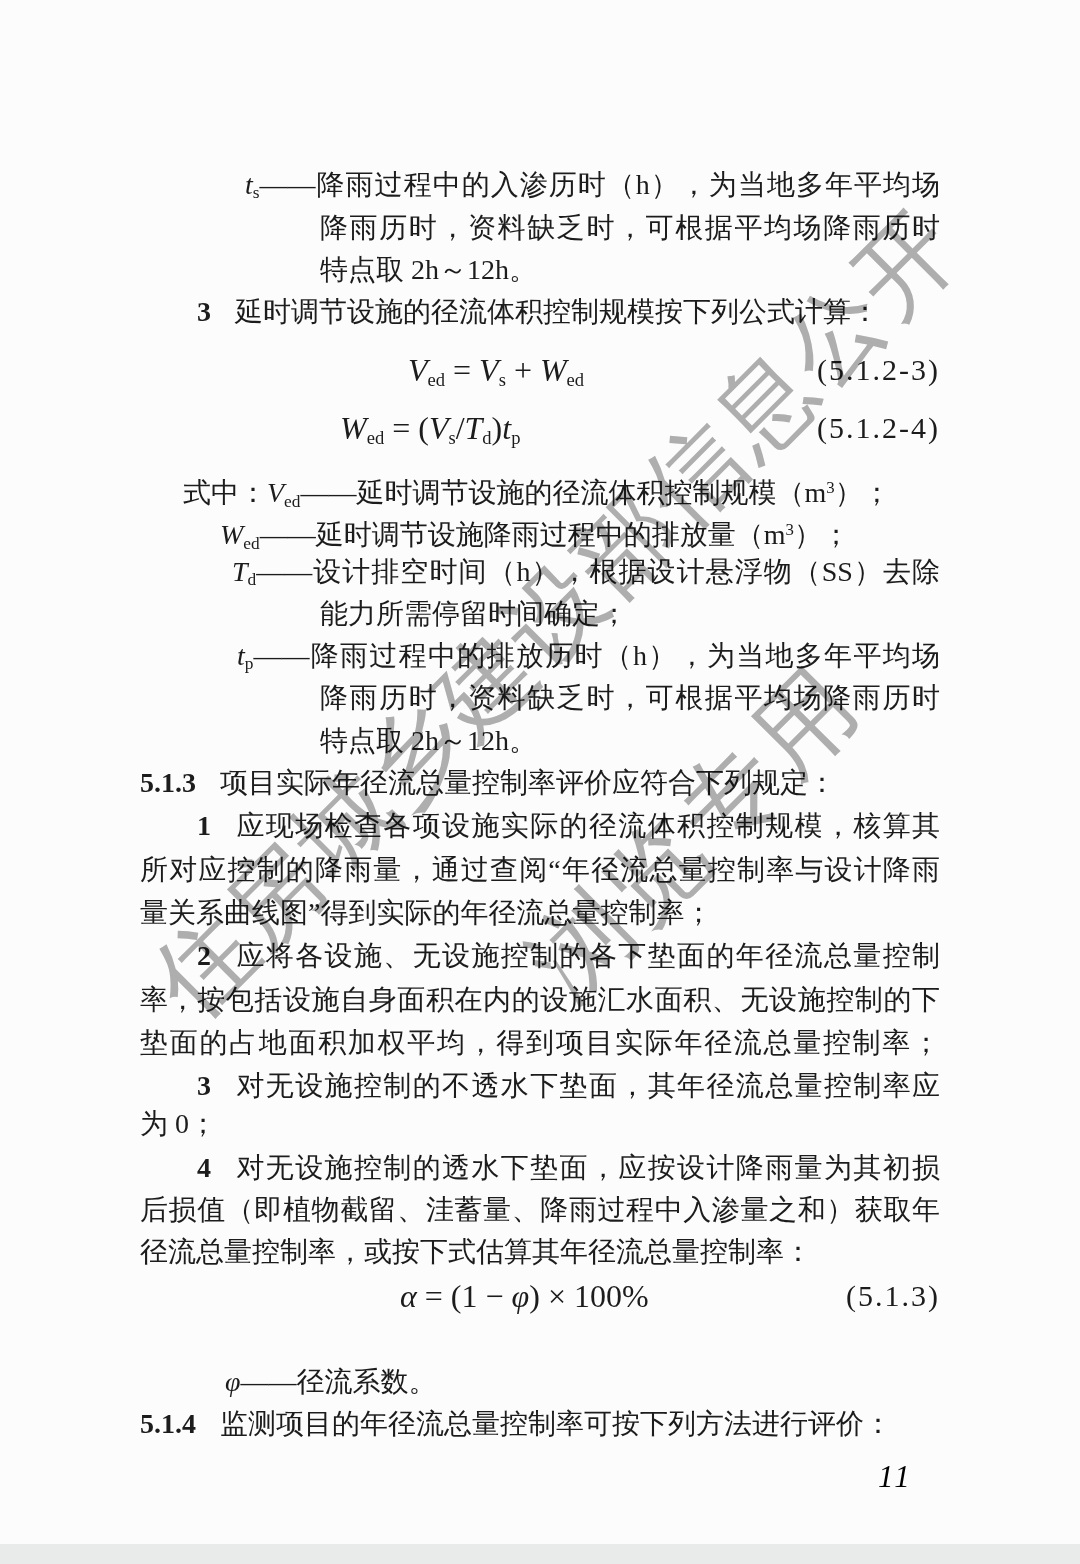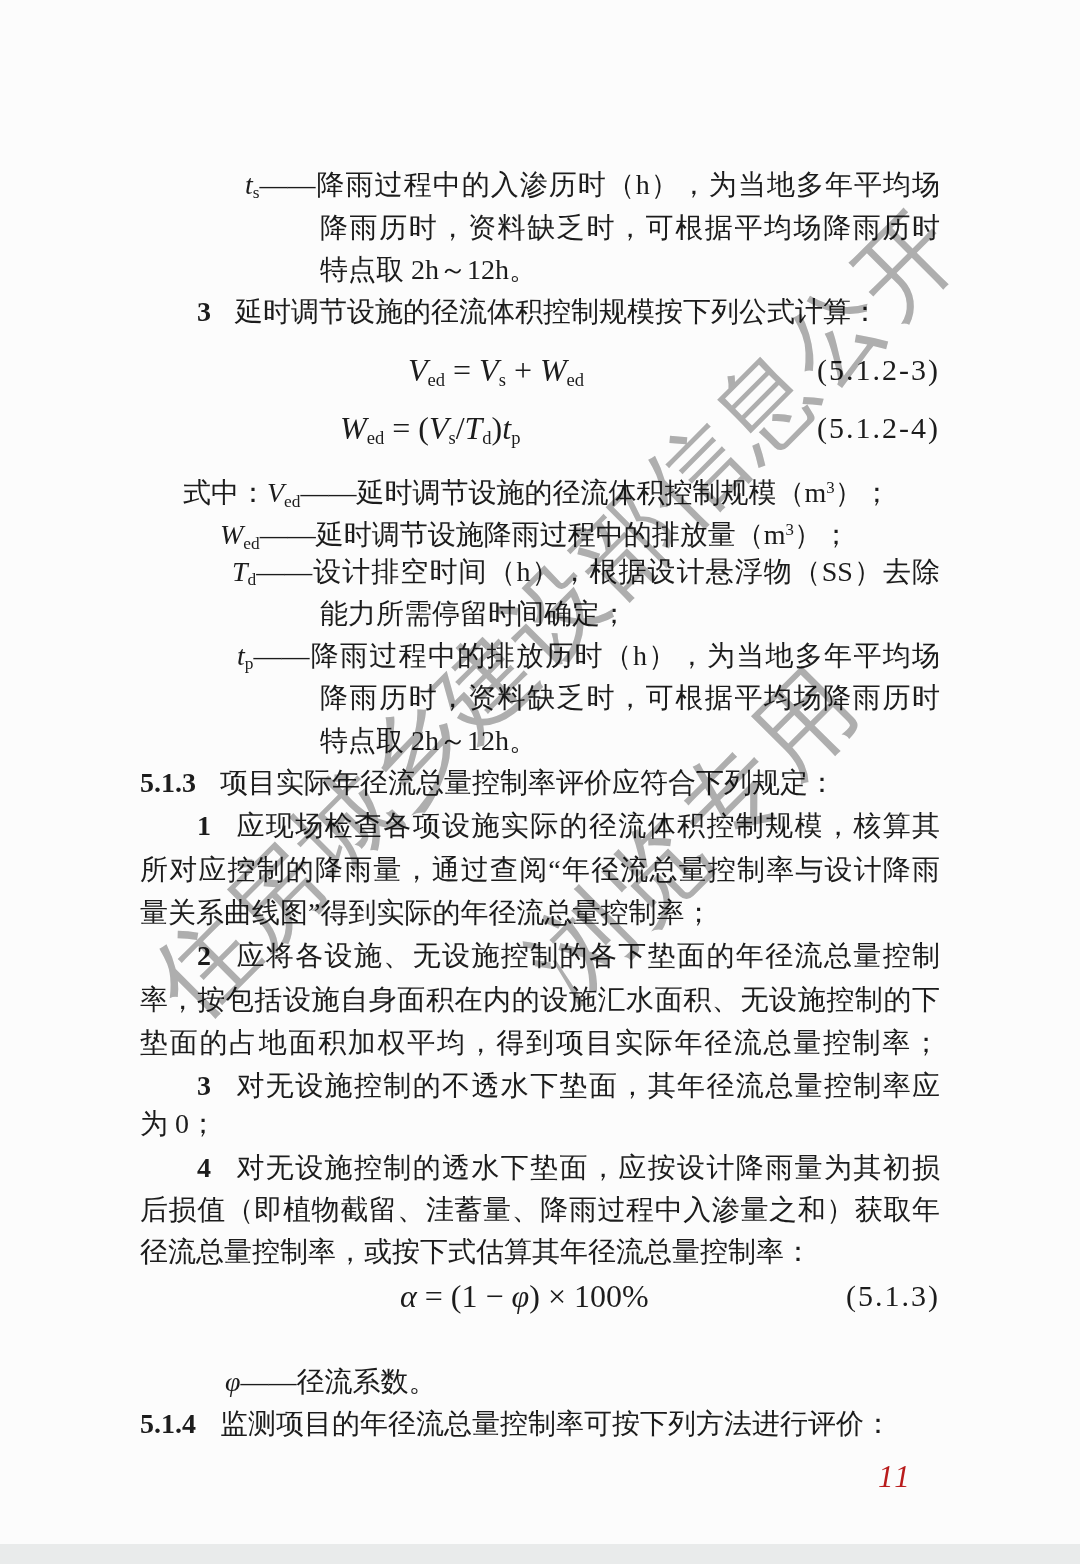--- a/index.html
+++ b/index.html
@@ -66,21 +66,21 @@
     font-size:98px;line-height:100px;letter-spacing:7px;
     transform-origin:50px 50px;
     transform:rotate(-45deg);
   }
   #page-number{
     position:absolute;
     left:878px;top:1459px;
     font-size:31px;
     font-style:italic;
     letter-spacing:3px;
-    color:#b91c1c;
+    color:#000000;
   }
   #bottom-edge{
     position:absolute;
     left:0;bottom:0;
     width:1080px;height:20px;
     background:#e9ebeb;
   }
 </style>
 </head>
 <body>

